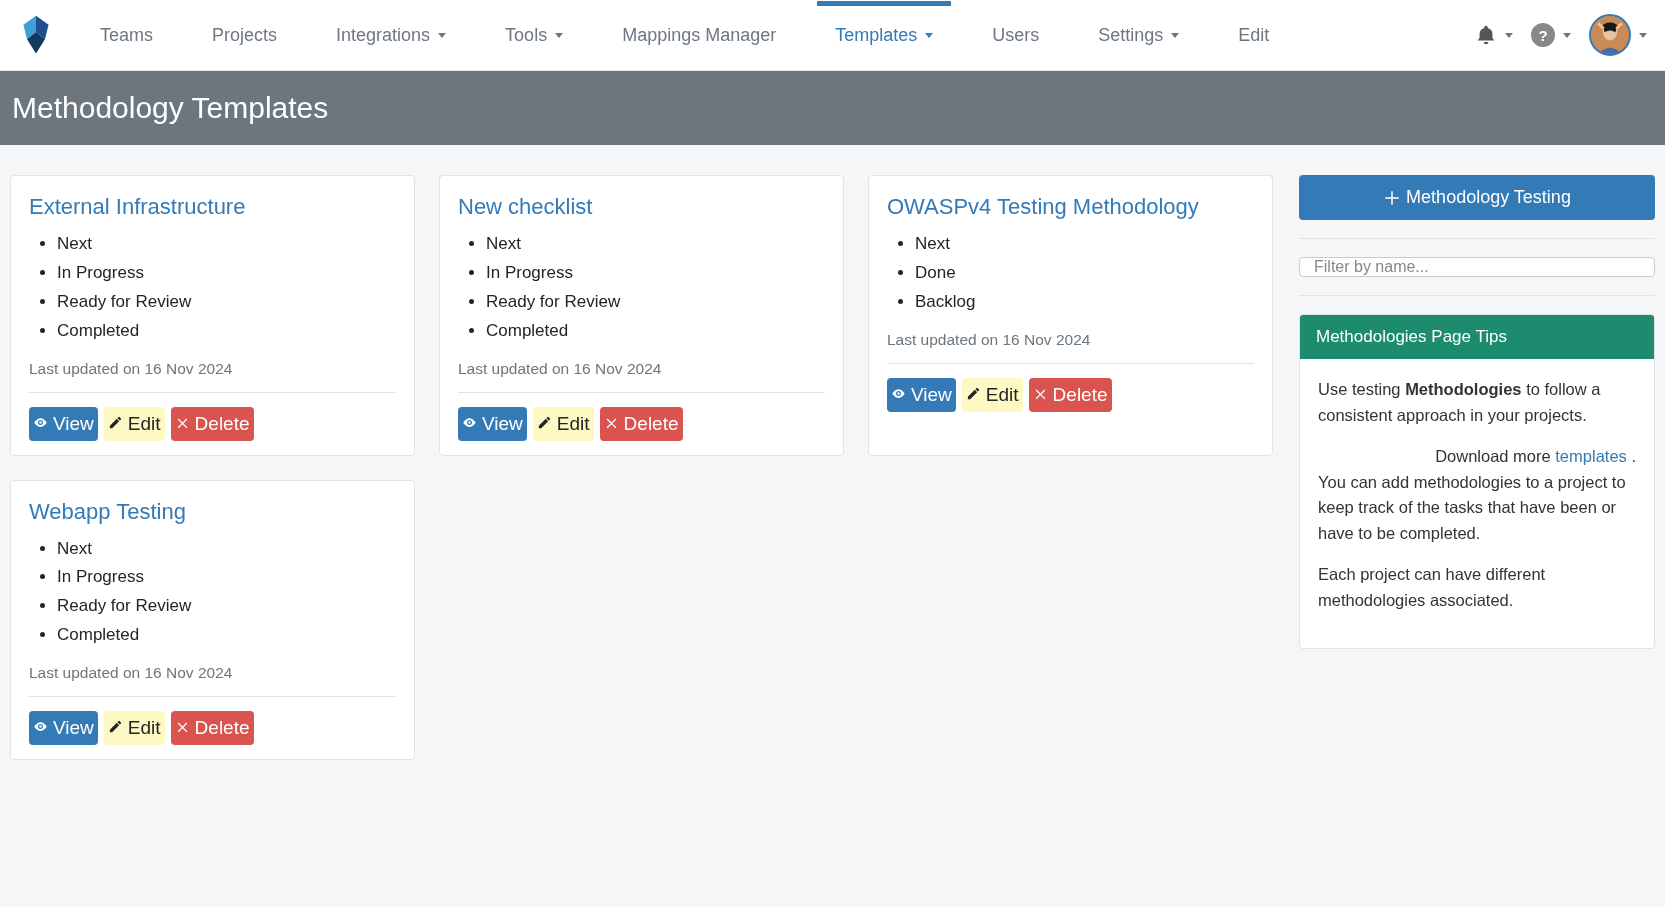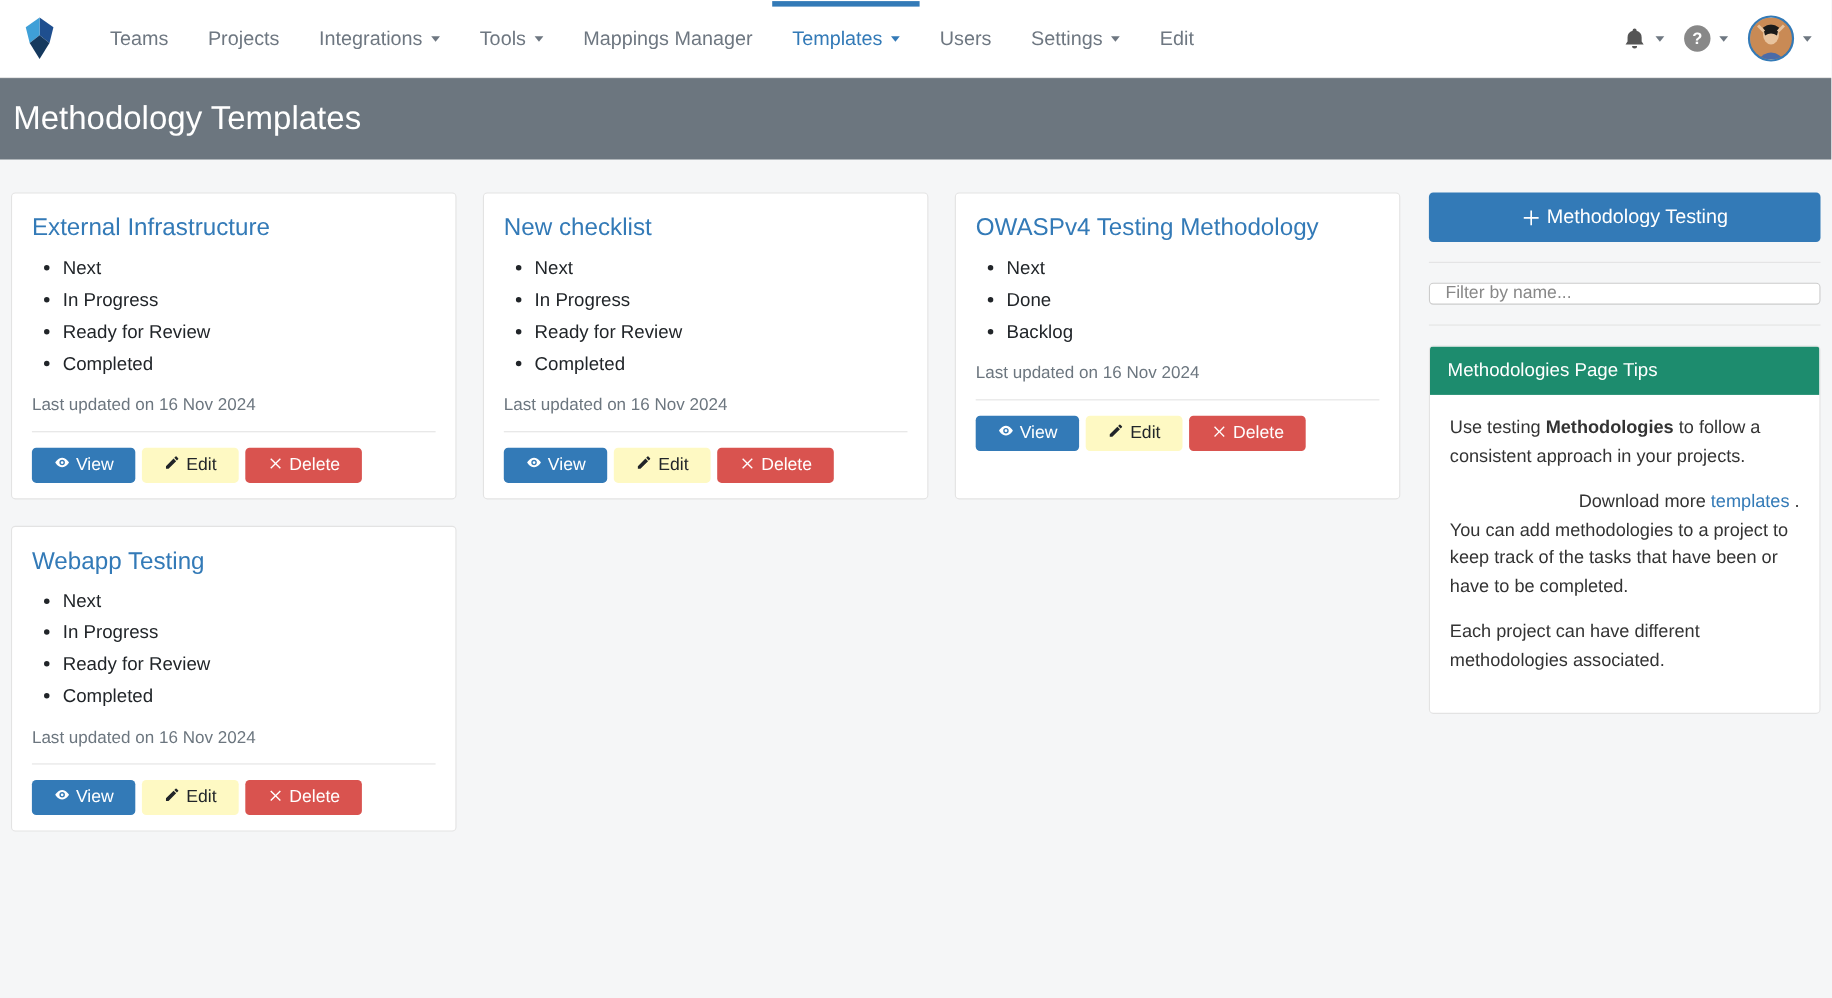--- a/index.html
+++ b/index.html
@@ -1,20 +1,20 @@
 <!DOCTYPE html>
 <html><head>
   <meta charset="utf-8">
   <style>
     * { box-sizing: border-box; margin: 0; padding: 0; }
     body { font-family: -apple-system, BlinkMacSystemFont, "Segoe UI", Helvetica, Arial, sans-serif; background: #f5f6f7; font-size: 16px; color: #333; }
     
     .navbar { background: #fff; display: flex; align-items: center; padding: 0 18px; height: 71px; border-bottom: 1px solid #e5e5e5; }
     .navbar-logo { width: 36px; height: 42px; margin-right: 28px; }
-    .nav-items { display: flex; flex: 1; }
+    .nav-items { display: flex; flex: 1; gap: 23px; }
     .nav-item { padding: 24px 18px; color: #6e7781; font-size: 18px; cursor: pointer; position: relative; display: flex; align-items: center; gap: 5px; }
     .nav-item.active { color: #337ab7; }
     .nav-item.active::before { content: ""; position: absolute; top: 0; left: 0; right: 0; height: 5px; background: #337ab7; }
     .caret { width: 0; height: 0; border-left: 4px solid transparent; border-right: 4px solid transparent; border-top: 5px solid currentColor; margin-left:3px; }
     .nav-right { display: flex; align-items: center; gap: 18px; }
     .icon-btn { display:flex; align-items:center; gap:5px; color:#6e7781; cursor:pointer; }
     .bell-icon, .help-icon { width:22px; height:22px; fill:#555; }
     .help-circle { width:24px; height:24px; border-radius:50%; background:#888; color:#fff; display:flex; align-items:center; justify-content:center; font-weight:bold; font-size:15px; }
     .avatar { width:42px; height:42px; border-radius:50%; background: radial-gradient(circle at 30% 30%, #d9b08c, #8c5a3c); border:2px solid #337ab7; overflow:hidden; position:relative; }
     .avatar svg { width:100%; height:100%; }
@@ -26,21 +26,21 @@
     .sidebar-area { width: 356px; display:flex; flex-direction:column; gap:18px; }
     
     .card { background:#fff; border:1px solid #e3e3e3; border-radius:4px; padding:18px 18px 14px; display:flex; flex-direction:column; }
     .card-title { color:#337ab7; font-size:22px; font-weight:400; margin-bottom:10px; text-decoration:none; cursor:pointer; }
     .card ul { list-style: disc; padding-left:28px; margin-bottom:14px; }
     .card ul li { font-size:17px; line-height:1.7; color:#212529; }
     .card-meta { color:#6c767f; font-size:15.5px; margin-bottom:14px; }
     .card-divider { border:none; border-top:1px solid #e3e3e3; margin-bottom:14px; }
     .card-actions { display:flex; gap:6px; }
     
-    .btn { display:inline-flex; align-items:center; gap:5px; padding:6px 20px; border-radius:4px; font-size:16px; cursor:pointer; border:none; color:#fff; }
+    .btn { display:inline-flex; align-items:center; gap:5px; padding:6px 4px; border-radius:4px; font-size:19px; cursor:pointer; border:none; color:#fff; }
     .btn-primary { background:#337ab7; }
     .btn-warning { background:#fef9c3; color:#212529; }
     .btn-danger { background:#d9534f; }
     .btn-block { width:100%; justify-content:center; font-size:18px; padding:12px; }
     .btn svg { width:15px; height:15px; fill:currentColor; }
     
     .filter-input { width:100%; padding:0 14px; font-size:16px; border:1px solid #ccc; border-radius:4px; color:#555; }
     .filter-input::placeholder { color:#888; }
     
     .tips-panel { background:#fff; border:1px solid #e3e3e3; border-radius:4px; overflow:hidden; }

